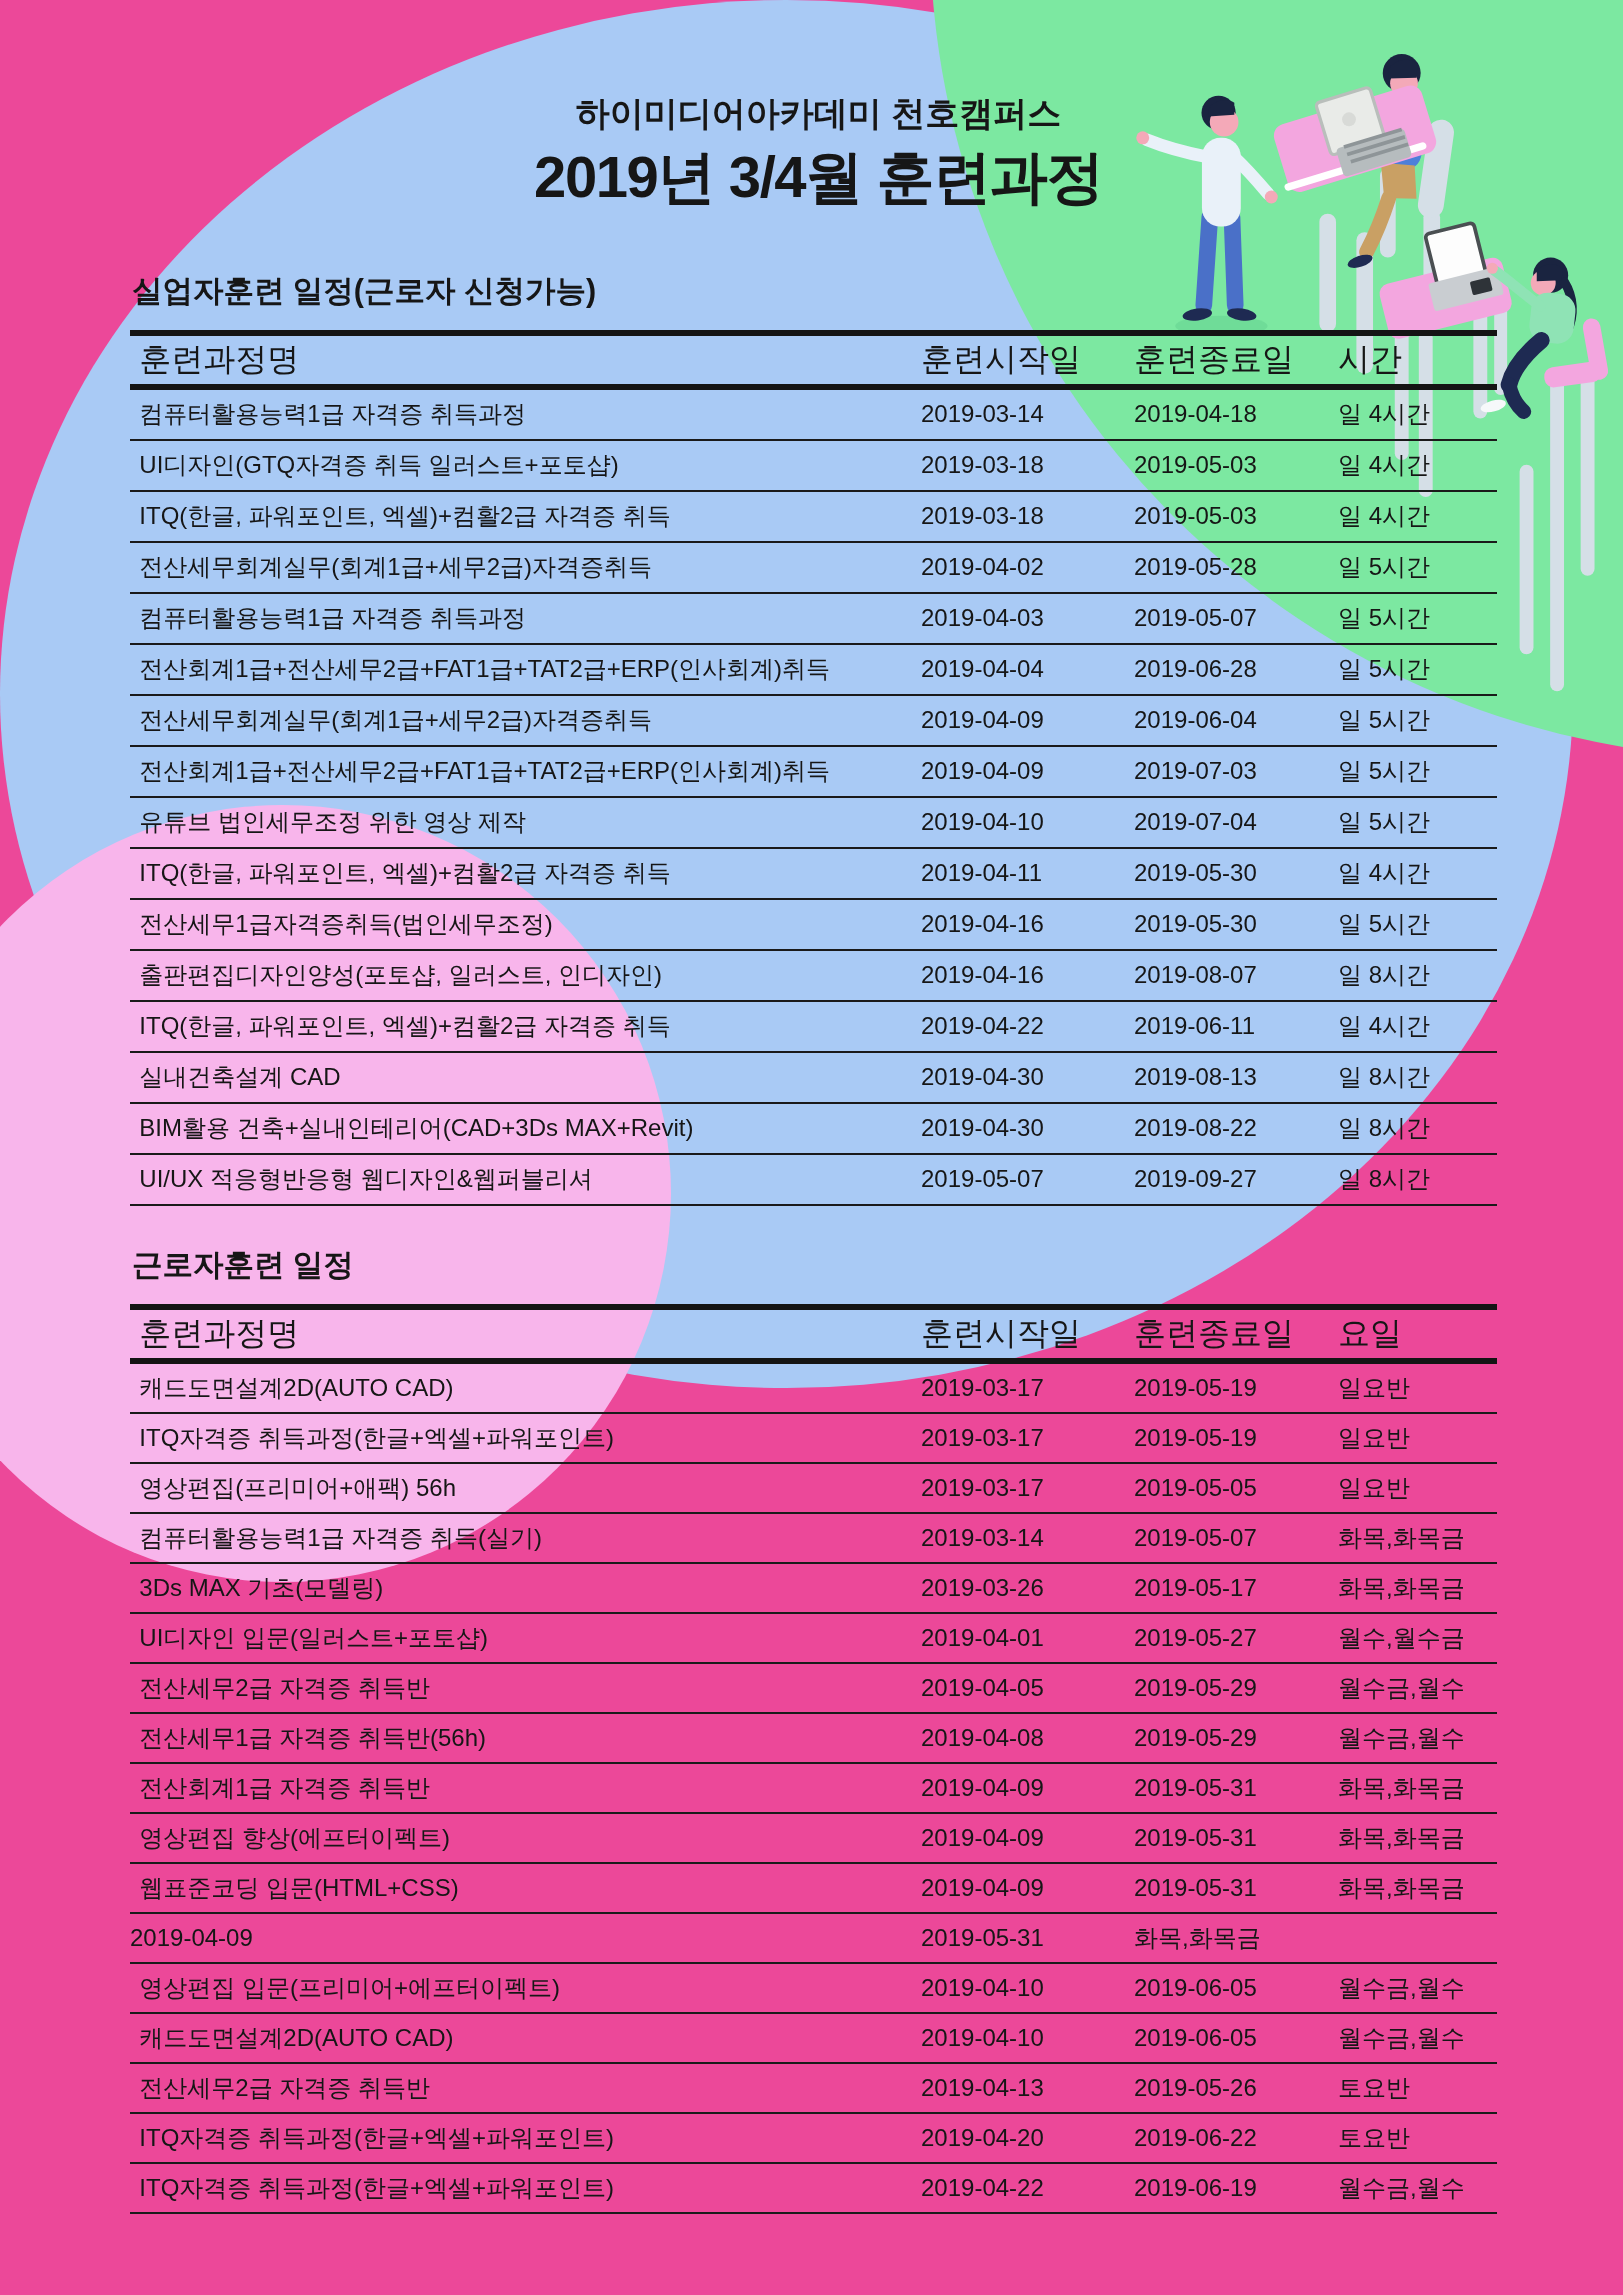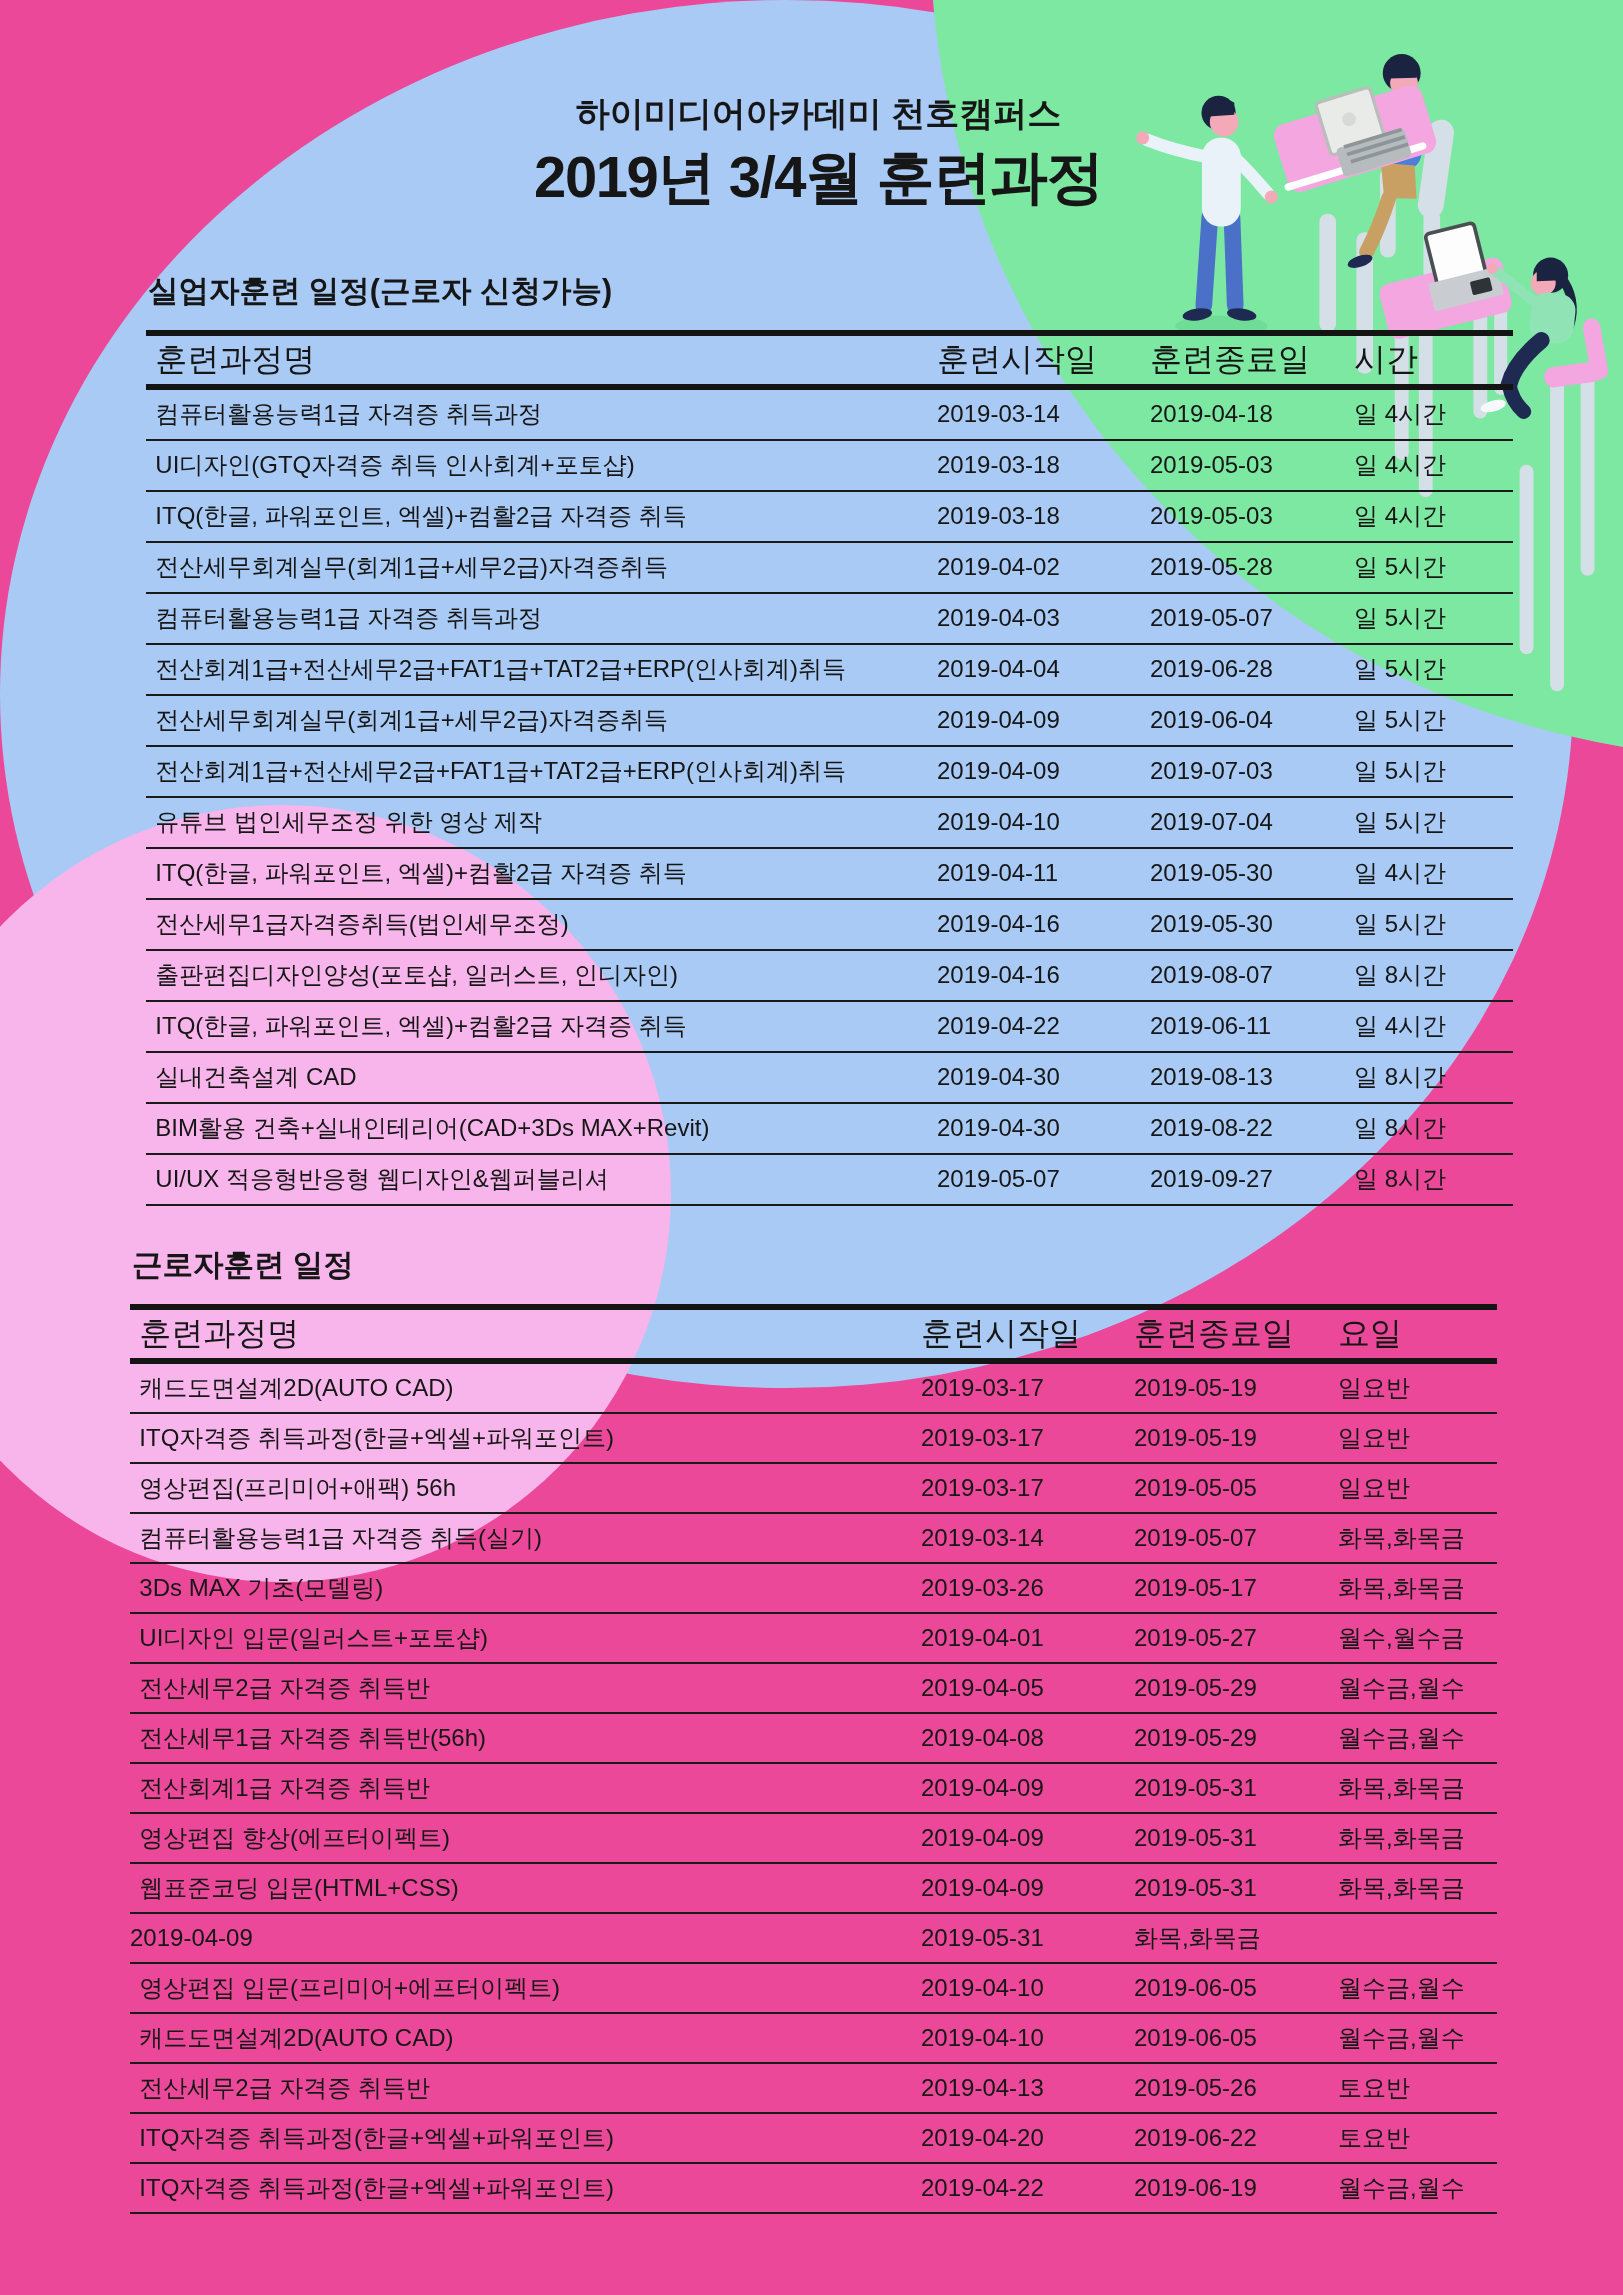--- a/index.html
+++ b/index.html
@@ -24,21 +24,21 @@
     text-align:center;font-size:34px;font-weight:600;
     padding-left:14px;
   }
   .main-title{
     position:absolute;left:0;right:0;top:139px;
     text-align:center;font-size:58px;font-weight:700;letter-spacing:-1.4px;
     padding-left:14px;
   }
 
   .section{position:absolute;left:130px;width:1367px;}
-  #section-unemployed{top:275px;margin-left:16px;}
+  #section-unemployed{top:275px;}
   #section-worker{top:1249px;}
   .section-title{font-size:30.5px;font-weight:700;margin:0 0 24px 1.9px;line-height:1;}
   .rule{height:6px;background:#141414;}
   .thead{
     display:grid;grid-template-columns:791px 213px 204px 1fr;
     align-items:center;height:48px;font-size:32px;font-weight:500;
   }
   .trow{
     display:grid;grid-template-columns:791px 213px 204px 1fr;
     align-items:center;border-bottom:2.8px solid #1a1a1a;font-size:24px;
@@ -145,21 +145,21 @@
     </div>
     <div class="rule"></div>
     <div class="tbody">
         <div class="trow">
           <div class="cell c0">컴퓨터활용능력1급 자격증 취득과정</div>
           <div class="cell c1">2019-03-14</div>
           <div class="cell c2">2019-04-18</div>
           <div class="cell c3">일 4시간</div>
         </div>
         <div class="trow">
-          <div class="cell c0">UI디자인(GTQ자격증 취득 인사회계+포토샵)</div>
+          <div class="cell c0">UI디자인(GTQ자격증 취득 일러스트+포토샵)</div>
           <div class="cell c1">2019-03-18</div>
           <div class="cell c2">2019-05-03</div>
           <div class="cell c3">일 4시간</div>
         </div>
         <div class="trow">
           <div class="cell c0">ITQ(한글, 파워포인트, 엑셀)+컴활2급 자격증 취득</div>
           <div class="cell c1">2019-03-18</div>
           <div class="cell c2">2019-05-03</div>
           <div class="cell c3">일 4시간</div>
         </div>

